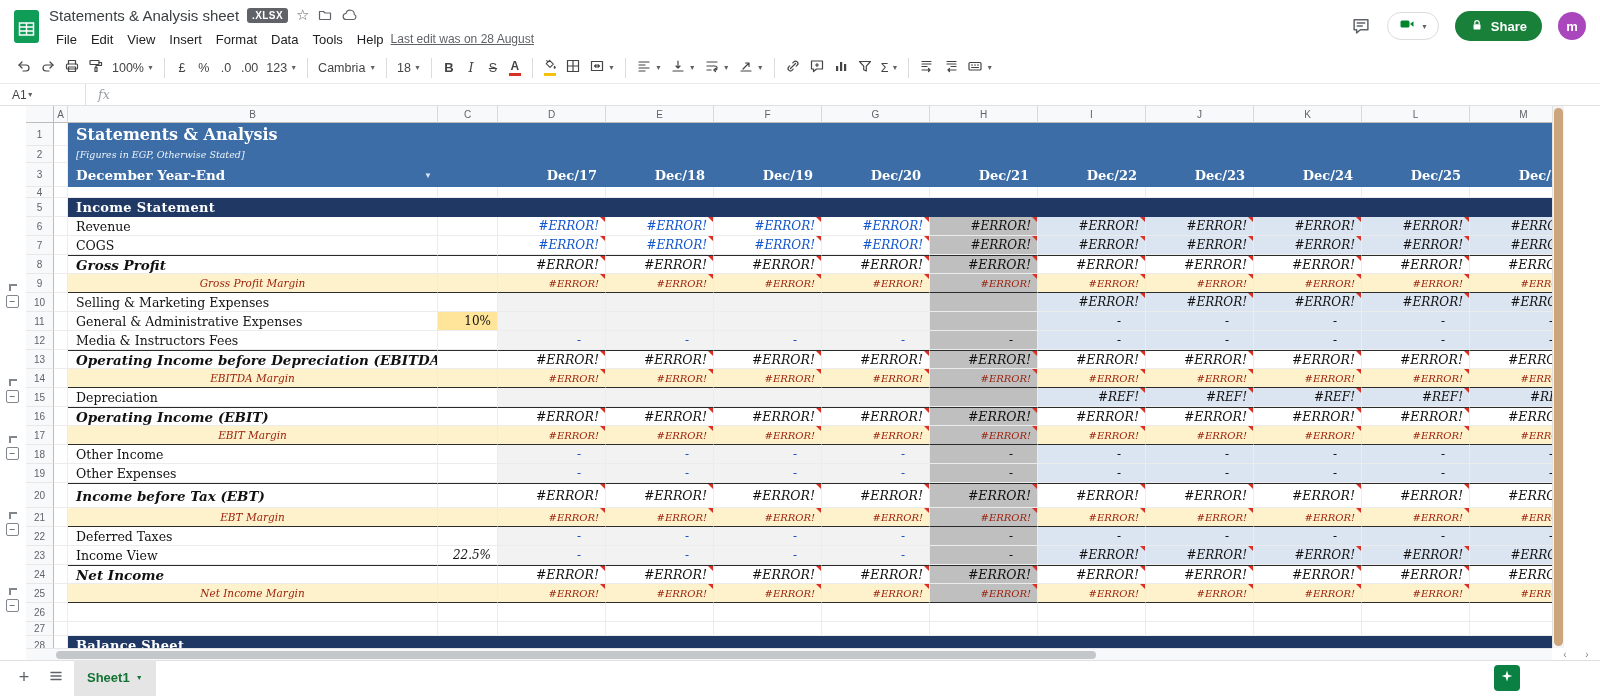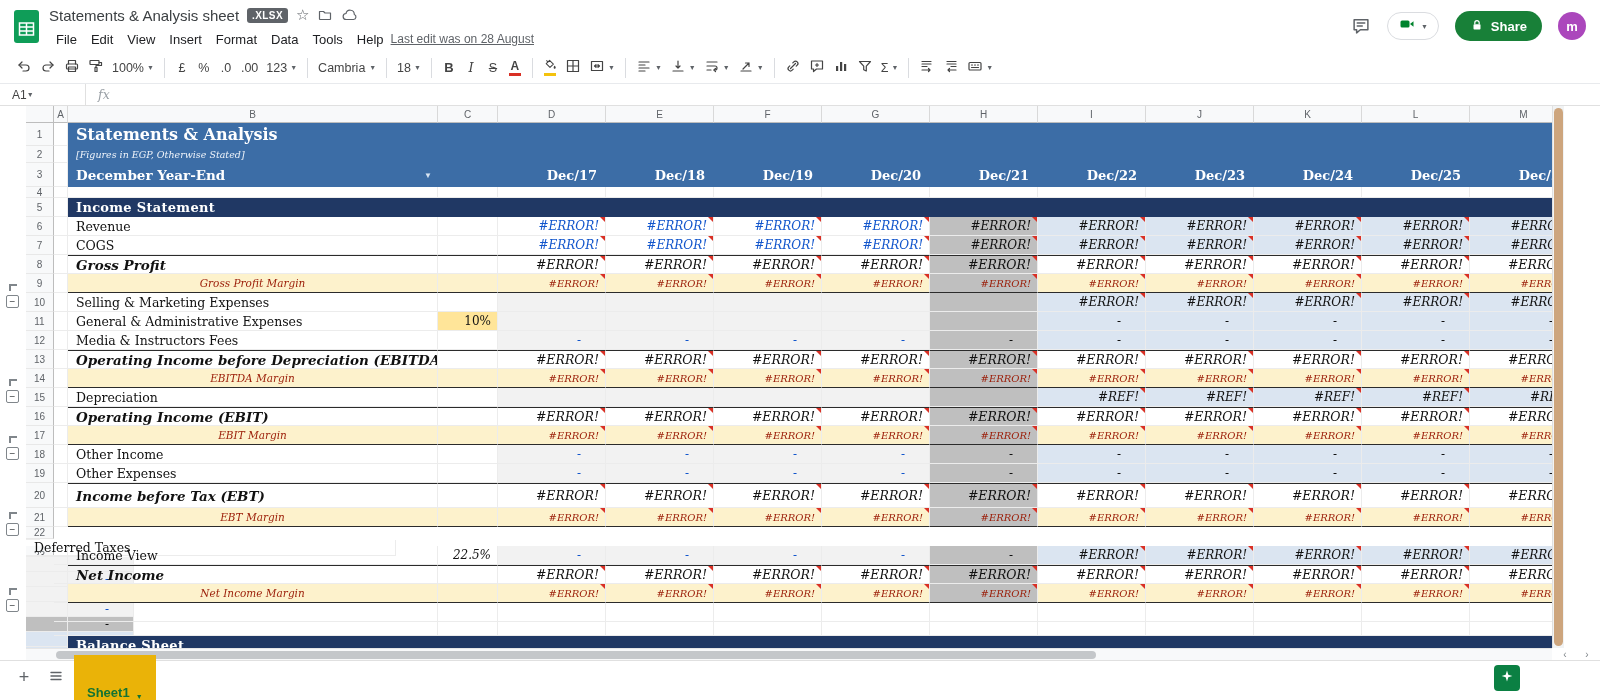--- a/index.html
+++ b/index.html
@@ -91,21 +91,21 @@
 .vthumb{position:absolute;left:1px;right:1px;top:2px;bottom:2px;background:#cda57d;border-radius:5px}
 .hscroll{position:absolute;top:648px;left:26px;width:1526px;height:12px;background:#f8f9fa;border-top:1px solid #e6e6e6}
 .hthumb{position:absolute;top:2px;height:8px;left:30px;width:1040px;background:#c4c7ca;border-radius:4px}
 .hs-btn{position:absolute;top:648px;width:18px;height:12px;color:#80868b;font-size:10px;display:flex;align-items:center;justify-content:center}
 
 
 .bottombar{position:absolute;top:660px;left:0;width:1600px;height:34px;background:#fff;border-top:1px solid #e0e0e0;display:flex;align-items:center;padding:0 10px;gap:4px}
 .bb-ico{width:28px;height:28px;display:flex;align-items:center;justify-content:center;color:#5f6368;border-radius:50%;cursor:pointer}
 .bb-ico svg{stroke:#5f6368;fill:none;stroke-width:1.4;stroke-linecap:round}
 .plus{font-size:18px;color:#5f6368}
-.sheet-tab{height:45px;display:flex;align-items:flex-end;gap:6px;padding:0 13px;background:#eab308;color:#137333;font-weight:700;font-size:13px;cursor:pointer}
+.sheet-tab{height:36px;display:flex;align-items:center;gap:6px;padding:0 13px;background:#e5e5e5;color:#137333;font-weight:700;font-size:13px;cursor:pointer}
 .sheet-tab .caret{color:#137333}
 .explore{margin-left:auto;margin-right:70px;width:26px;height:26px;border-radius:4px;background:#0b8043;display:flex;align-items:center;justify-content:center;cursor:pointer}
 </style>
 </head>
 <body>
 
 <div class="titlebar">
   <div class="logo">
     <svg width="25" height="33" viewBox="0 0 25 33">
         <rect width="25" height="33" rx="3" fill="#0f9d58"></rect>
@@ -664,21 +664,21 @@
         <div class="cell cv cg note">#ERROR!</div>
         <div class="cell cv cg note">#ERROR!</div>
         <div class="cell cv cg note">#ERROR!</div>
         <div class="cell cv chh note">#ERROR!</div>
         <div class="cell cv cim note">#ERROR!</div>
         <div class="cell cv cim note">#ERROR!</div>
         <div class="cell cv cim note">#ERROR!</div>
         <div class="cell cv cim note">#ERROR!</div>
         <div class="cell cv cim note">#ERROR!</div>
       </div>
-      <div class="grow k-data v-detail" style="height: 19px; flex-direction: column;">
+      <div class="grow k-data v-detail" style="height: 19px;">
         <div class="gut">22</div>
         <div class="cell ca"></div>
         <div class="cell cb">Deferred Taxes</div>
         <div class="cell cc"></div>
         <div class="cell cv cg dash">-</div>
         <div class="cell cv cg dash">-</div>
         <div class="cell cv cg dash">-</div>
         <div class="cell cv cg dash">-</div>
         <div class="cell cv chh dash">-</div>
         <div class="cell cv cim dash">-</div>

